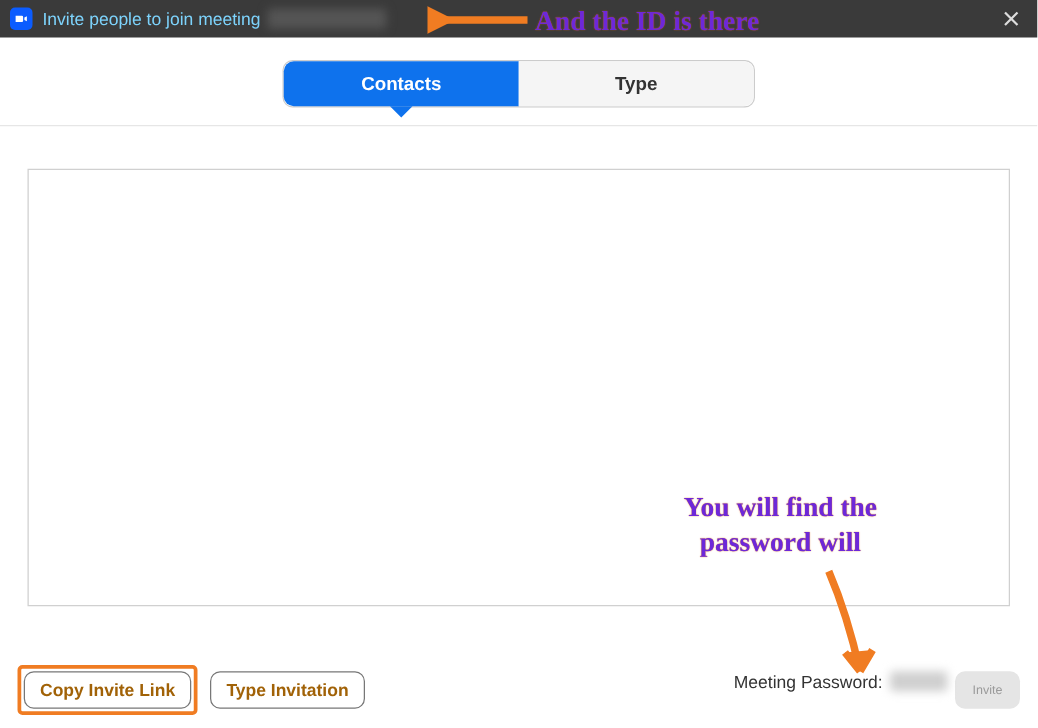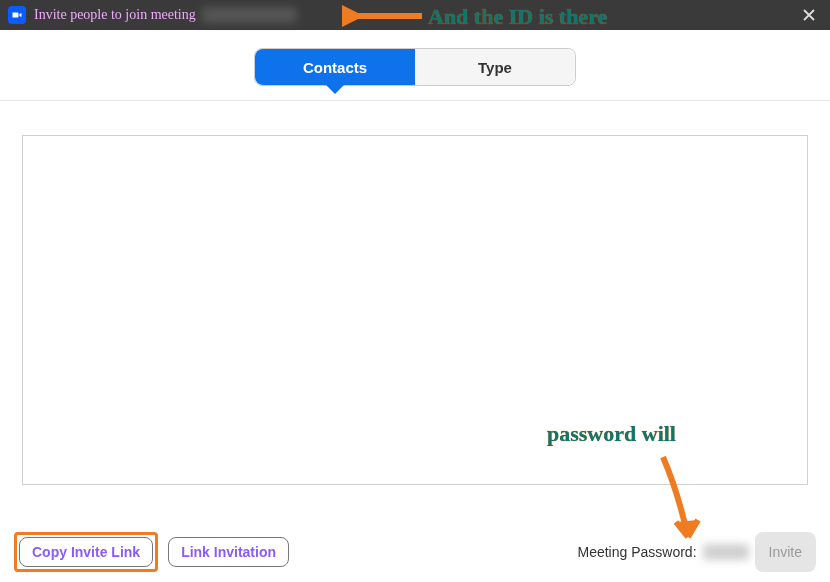--- a/index.html
+++ b/index.html
@@ -10,24 +10,23 @@
       background: #fff;
       position: relative;
       overflow: hidden;
     }
     .titlebar {
       background: #3a3a3a;
       height: 30px;
       display: flex;
       align-items: center;
       padding: 0 8px;
-      color: #f0abfc;
+      color: #7dd3fc;
       font-size: 14px;
       position: relative;
-      font-family: Liberation Serif, serif;
     }
     .zoom-icon {
       width: 18px; height: 18px;
       background: #0b5cff;
       border-radius: 4px;
       display: inline-flex;
       align-items: center;
       justify-content: center;
       margin-right: 8px;
     }
@@ -60,21 +59,21 @@
       position: relative;
     }
     .tab-group {
       display: flex;
       border: 1px solid #ccc;
       border-radius: 8px;
       overflow: visible;
       position: relative;
     }
     .tab {
-      width: 160px;
+      width: 188px;
       height: 36px;
       display: flex;
       align-items: center;
       justify-content: center;
       font-size: 15px;
       cursor: pointer;
       background: #f5f5f5;
       color: #333;
       position: relative;
     }
@@ -133,55 +132,54 @@
       display: inline-flex;
     }
     .btn {
       height: 30px;
       padding: 0 12px;
       border: 1px solid #777;
       border-radius: 8px;
       background: #fff;
       font-size: 14px;
       font-weight: 700;
-      color: #8b5cf6;
+      color: #a16207;
       cursor: pointer;
       display: inline-flex;
       align-items: center;
     }
     .btn.secondary { margin-left: 10px; }
     .footer-right {
       margin-left: auto;
       display: flex;
-      align-items: center;
       gap: 6px;
     }
     .pw-label { font-size: 14px; color: #333; }
     .blurred-pw {
       display: inline-block;
       width: 46px; height: 16px;
       background: #cfcfcf;
       border-radius: 3px;
       filter: blur(4px);
     }
     .invite-btn {
-      height: 40px;
+      height: 30px;
       padding: 0 14px;
       border: none;
       border-radius: 8px;
       background: #e5e5e5;
       color: #9a9a9a;
-      font-size: 14px;
+      font-size: 10px;
       cursor: default;
     }
 
     
     .annot {
       position: absolute;
-      color: #0f766e;
+      color: #6d28d9;
       font-family: "Comic Sans MS", "Segoe Script", cursive;
       font-weight: 700;
       font-size: 22px;
       text-shadow: 0 0 1px #d86400;
       white-space: nowrap;
       pointer-events: none;
     }
     .annot-id { top: 4px; left: 428px; }
     .annot-pw { top: 392px; left: 547px; text-align: center; line-height: 1.25; }
     .arrow { position: absolute; pointer-events: none; }
@@ -219,21 +217,21 @@
   <div class="list-area"></div>
 </div>
 
 <div class="footer">
   <span class="copy-link-wrap">
     <button class="btn">
       <span>Copy Invite Link</span>
     </button>
   </span>
   <button class="btn secondary">
-    <span>Link Invitation</span>
+    <span>Type Invitation</span>
   </button>
   <div class="footer-right">
     <span class="pw-label">Meeting Password:</span>
     <span class="blurred-pw"></span>
     <button class="invite-btn">
       <span>Invite</span>
     </button>
   </div>
 </div>
 
@@ -241,21 +239,21 @@
 <svg class="arrow" style="left:342px; top:2px;" width="82" height="28" viewBox="0 0 82 28">
   <defs>
     <marker id="ah1" markerWidth="12" markerHeight="12" refX="2" refY="5" orient="auto">
       <path d="M10 0 L0 5 L10 10 Z" fill="#f07c22"></path>
     </marker>
   </defs>
   <line x1="80" y1="14" x2="10" y2="14" stroke="#f07c22" stroke-width="6" marker-end="url(#ah1)"></line>
 </svg>
 
 <div class="annot annot-pw">
-  <br>
+  <span>You will find the</span><br>
   <span>password will</span>
 </div>
 <svg class="arrow" style="left:648px; top:452px;" width="60" height="100" viewBox="0 0 60 100">
   <defs>
     <marker id="ah2" markerWidth="12" markerHeight="12" refX="5" refY="2" orient="auto">
       <path d="M0 0 L10 0 L5 12 Z" fill="#f07c22"></path>
     </marker>
   </defs>
   <path d="M15 5 Q 30 40 40 85" fill="none" stroke="#f07c22" stroke-width="6"></path>
   <path d="M40 85 L28 70 M40 85 L50 68" stroke="#f07c22" stroke-width="6" fill="none"></path>

